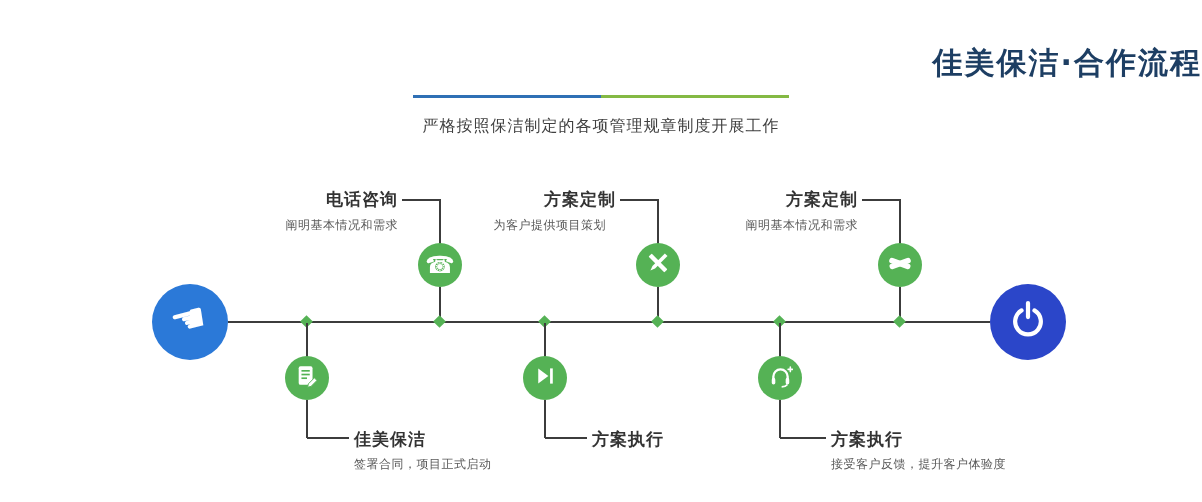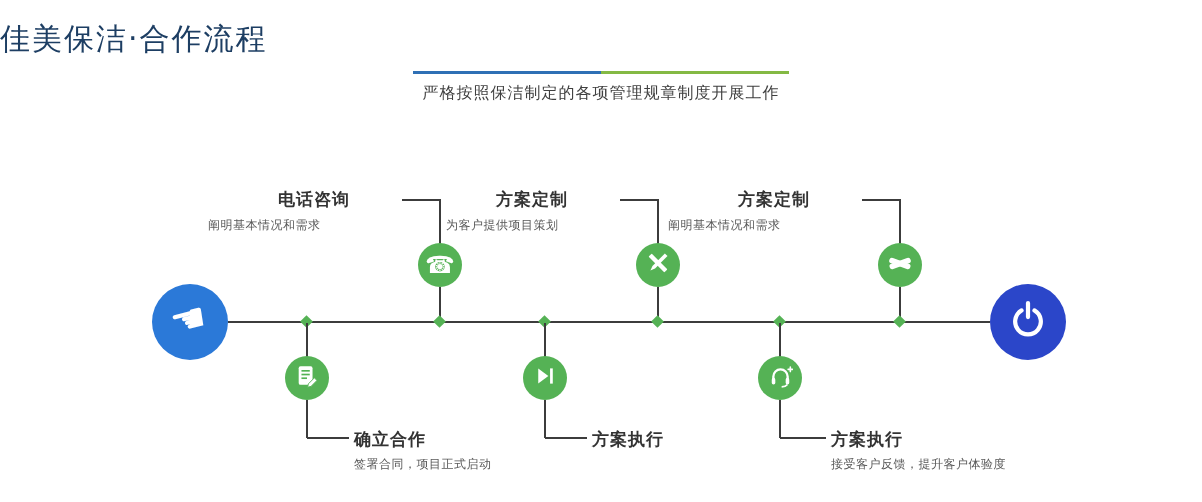--- a/index.html
+++ b/index.html
@@ -7,41 +7,41 @@
     --line:#3c3c3c;
     --blue-left:#2b79d8;
     --blue-right:#2b46c9;
     --title:#1d3e63;
     --div-blue:#2f70b5;
     --div-green:#84b944;
   }
   *{margin:0;padding:0;box-sizing:border-box}
   body{background:#fff;font-family:"DejaVu Sans","Liberation Sans",sans-serif}
   #canvas{position:relative;width:1202px;height:502px;margin:0 auto;background:#fff;overflow:hidden}
-  .page-title{padding-top:20px;text-align:left;font-size:30px;font-weight:normal;
+  .page-title{padding-top:44px;text-align:right;font-size:30px;font-weight:bold;
               color:var(--title);letter-spacing:2px;line-height:38px}
   .divider{width:376px;height:3px;margin:13px auto 0;display:flex}
   .divider .half-blue{flex:1;background:var(--div-blue)}
   .divider .half-green{flex:1;background:var(--div-green)}
-  .subtitle{margin-top:9px;text-align:center;font-size:16px;color:#404040;letter-spacing:1px}
+  .subtitle{margin-top:18px;text-align:center;font-size:16px;color:#404040;letter-spacing:1px}
   .hline{position:absolute;height:2px;background:var(--line)}
   .vline{position:absolute;width:2px;background:var(--line)}
   .mainline{position:absolute;left:228px;top:321px;width:762px;height:2px;background:var(--line)}
   .diamond{position:absolute;width:9px;height:9px;background:var(--green);transform:rotate(45deg)}
   .node{position:absolute;width:44px;height:44px;border-radius:50%;background:var(--green);
         display:flex;align-items:center;justify-content:center;color:#fff}
   .endpoint{position:absolute;width:76px;height:76px;border-radius:50%;
             display:flex;align-items:center;justify-content:center;color:#fff}
   .endpoint.start{left:152px;top:284px;background:var(--blue-left)}
   .endpoint.end{left:990px;top:284px;background:var(--blue-right)}
   .hand-glyph{font-size:40px;line-height:1;transform:rotate(-14deg) translate(-1px,-3px)}
   .phone-glyph{font-size:24px;line-height:1}
   .step-title{position:absolute;font-size:17px;font-weight:bold;color:#333;letter-spacing:1px}
   .step-desc{position:absolute;font-size:12px;color:#595959;letter-spacing:0.5px}
-  .ta-r{text-align:left}
+  .ta-r{text-align:right}
 </style>
 </head>
 <body>
 
 <div id="canvas">
 
   <div class="page-title">佳美保洁·合作流程</div>
   <div class="divider">
     <div class="half-blue"></div>
     <div class="half-green"></div>
@@ -67,21 +67,21 @@
   <div class="step-desc ta-r" style="left:208px;top:217px;width:190px">阐明基本情况和需求</div>
   <div class="hline" style="left:402px;top:199px;width:38px"></div>
   <div class="vline" style="left:439px;top:199px;height:45px"></div>
   <div class="node" style="left:418px;top:243px">
     <span class="phone-glyph">☎</span>
   </div>
   <div class="vline" style="left:439px;top:287px;height:35px"></div>
   <div class="diamond" style="left:435px;top:317px"></div>
 
   <div class="step-title ta-r" style="left:496px;top:188px;width:120px">方案定制</div>
-  <div class="step-desc ta-r" style="left:446px;top:217px;width:190px">为客户提供项目策划</div>
+  <div class="step-desc ta-r" style="left:416px;top:217px;width:190px">为客户提供项目策划</div>
   <div class="hline" style="left:620px;top:199px;width:38px"></div>
   <div class="vline" style="left:657px;top:199px;height:45px"></div>
   <div class="node" style="left:636px;top:243px">
     <span>
       <svg viewBox="0 0 28 28" width="26" height="26">
         <g transform="rotate(45 14 14)">
             <path d="M12 1.5 h4 v19 l-2 5 -2 -5 z" fill="#fff"></path>
           </g>
         <g transform="rotate(-45 14 14)">
             <rect x="11.6" y="2" width="4.8" height="24" rx="1" fill="#fff"></rect>
@@ -119,21 +119,21 @@
         <rect x="4" y="2.5" width="15" height="20" rx="2" fill="#fff"></rect>
         <rect x="7" y="6.5" width="9" height="1.8" fill="#55b255"></rect>
         <rect x="7" y="10.5" width="9" height="1.8" fill="#55b255"></rect>
         <rect x="7" y="14.5" width="6" height="1.8" fill="#55b255"></rect>
         <path d="M14.5 21.5 l6.5 -6.5 2.8 2.8 -6.5 6.5 -3.6 0.8 z" fill="#fff" stroke="#55b255" stroke-width="1"></path>
       </svg>
     </span>
   </div>
   <div class="vline" style="left:306px;top:400px;height:38px"></div>
   <div class="hline" style="left:307px;top:437px;width:42px"></div>
-  <div class="step-title" style="left:354px;top:428px;width:100px">确立合作</div>
+  <div class="step-title" style="left:354px;top:428px;width:100px">佳美保洁</div>
   <div class="step-desc" style="left:354px;top:456px;width:240px">签署合同，项目正式启动</div>
 
   <div class="diamond" style="left:540px;top:317px"></div>
   <div class="vline" style="left:544px;top:323px;height:34px"></div>
   <div class="node" style="left:523px;top:356px">
     <span>
       <svg viewBox="0 0 26 26" width="22" height="22">
         <path d="M5 4 L17 13 L5 22 Z" fill="#fff"></path>
         <rect x="19" y="4" width="3.2" height="18" fill="#fff"></rect>
       </svg>

